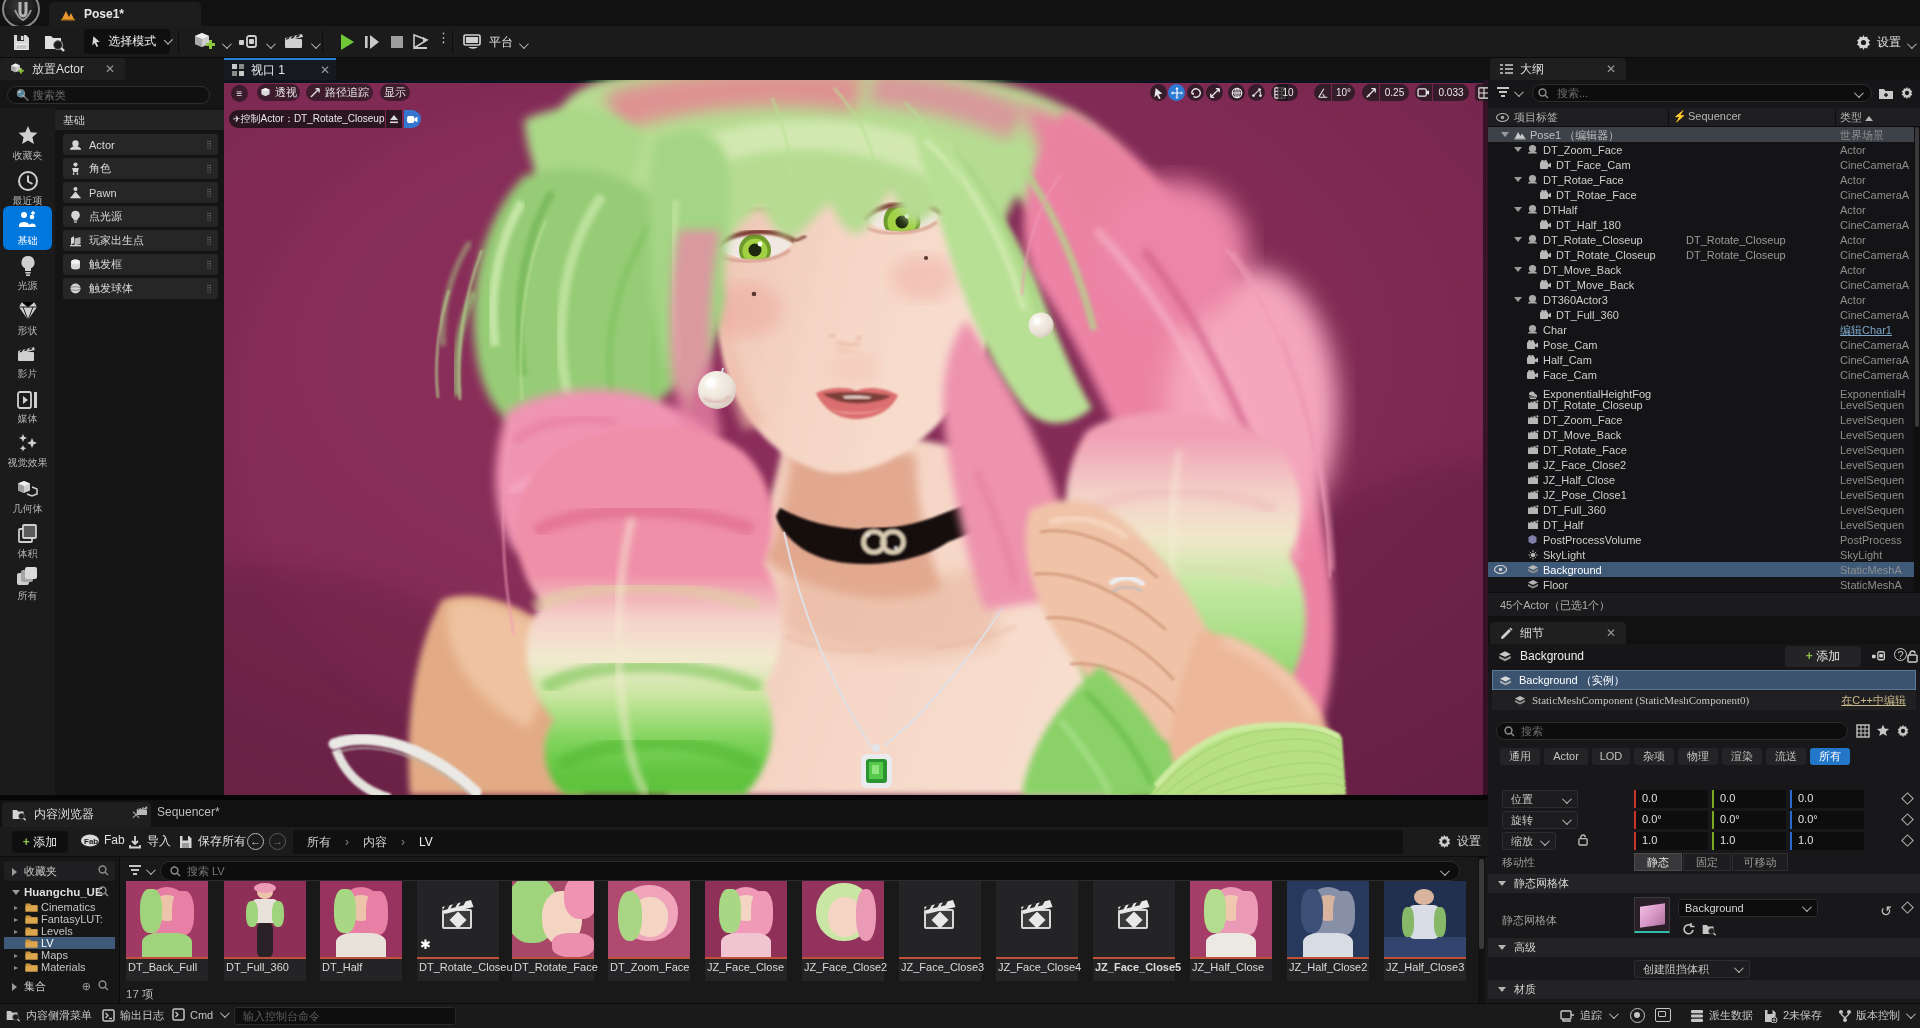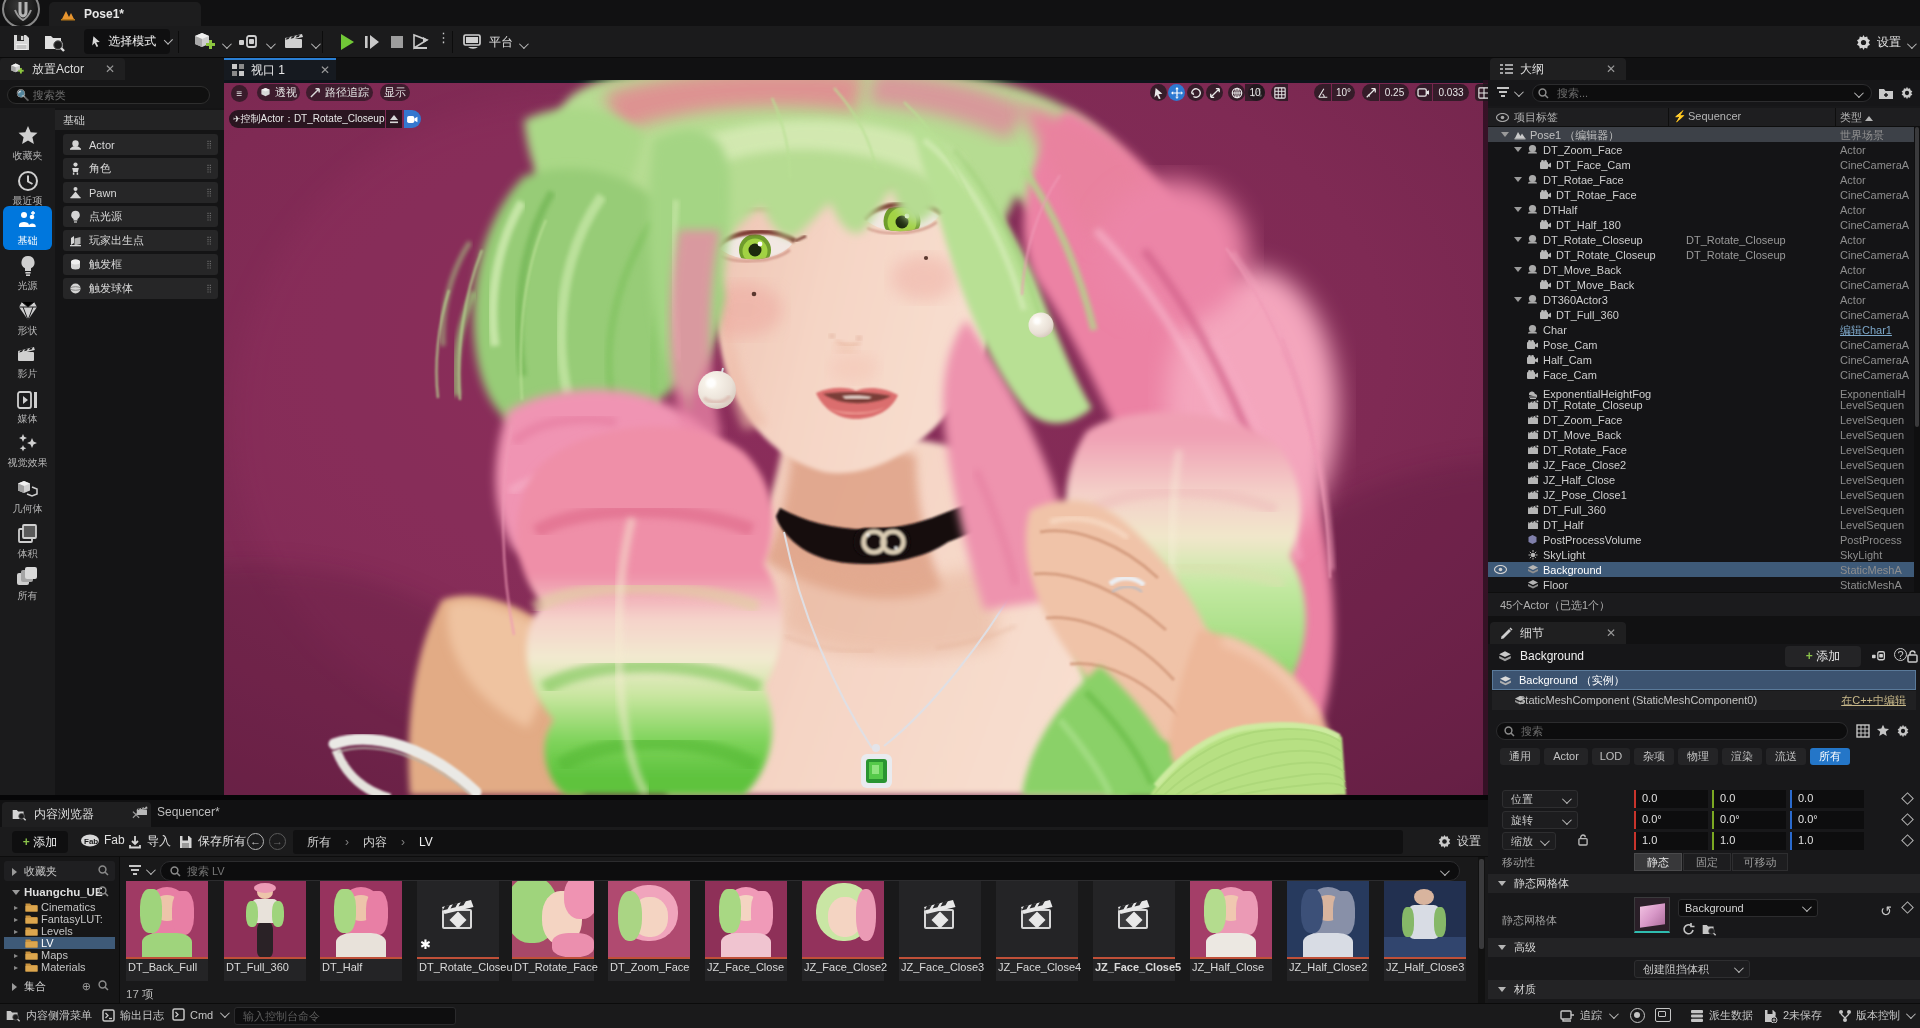--- a/index.html
+++ b/index.html
@@ -558,21 +558,21 @@
           <circle cx="11" cy="10" r="1.6" fill="#e8e8e8"></circle>
           <path d="M4 9 L9 4 M10.5 4.5 L11 8.5" stroke="#e8e8e8" stroke-width="1.2"></path>
         </svg>
       </div>
     <div class="vtool" style="left:1047px;border-radius:9px 0 0 9px;">
         <svg width="12" height="12" viewBox="0 0 14 14">
           <rect x="1" y="1" width="12" height="12" rx="1" fill="none" stroke="#e8e8e8" stroke-width="1.3"></rect>
           <path d="M1 5 h12 M1 9 h12 M5 1 v12 M9 1 v12" stroke="#e8e8e8" stroke-width="1.1"></path>
         </svg>
       </div>
-    <div class="vtool" style="left:1021px;width:20px;border-radius:0 9px 9px 0;font-size:10px;color:#e8e8e8;">10</div>
+    <div class="vtool" style="left:1054px;width:20px;border-radius:0 9px 9px 0;font-size:10px;color:#e8e8e8;">10</div>
     <div class="vtool" style="left:1090px;border-radius:9px 0 0 9px;">
         <svg width="12" height="12" viewBox="0 0 14 14">
           <path d="M2 12 L8 2 M2 12 h10 M6.5 8 a5 5 0 0 1 2 4" stroke="#e8e8e8" stroke-width="1.3" fill="none"></path>
         </svg>
       </div>
     <div class="vtool" style="left:1108px;width:23px;border-radius:0 9px 9px 0;font-size:10px;color:#e8e8e8;">10°</div>
     <div class="vtool" style="left:1138px;border-radius:9px 0 0 9px;">
         <svg width="12" height="12" viewBox="0 0 14 14">
           <path d="M2 12 L12 2 M12 2 h-4.5 M12 2 v4.5 M3.5 9 l2 2" stroke="#e8e8e8" stroke-width="1.4" fill="none"></path>
         </svg>
@@ -955,21 +955,21 @@
           <path d="M6 1 L11 3.5 L6 6 L1 3.5 Z" fill="#d9d9d9"></path>
           <path d="M1 5 L6 7.5 L11 5 L11 7 L6 9.5 L1 7 Z" fill="#b0b0b0"></path>
         </svg>
       <span style="position:absolute;left:26px;">Background （实例）</span>
     </div>
     <div style="position:absolute;left:4px;top:633px;width:424px;height:19px;background:#202022;font-size:11px;color:#c5c5c5;line-height:19px;">
       <svg style="position:absolute;left:22px;top:4px;" width="12" height="11" viewBox="0 0 12 11">
           <path d="M6 1 L11 3.5 L6 6 L1 3.5 Z" fill="#b9b9b9"></path>
           <path d="M1 5 L6 7.5 L11 5 L11 7 L6 9.5 L1 7 Z" fill="#909090"></path>
         </svg>
-      <span style="position:absolute;left:26px;">StaticMeshComponent (StaticMeshComponent0)</span>
+      <span style="position:absolute;left:40px;font-family:Liberation Serif, serif;">StaticMeshComponent (StaticMeshComponent0)</span>
       <span style="position:absolute;right:10px;color:#c8b88a;text-decoration:underline;">在C++中编辑</span>
     </div>
 
     <div style="position:absolute;left:8px;top:664px;width:352px;height:18px;background:#0d0d0e;border:1px solid #2c2c2e;border-radius:9px;font-size:11px;color:#6e6e6e;line-height:16px;padding-left:24px;">搜索</div>
     <svg style="position:absolute;left:16px;top:668px;" width="11" height="11" viewBox="0 0 11 11">
         <circle cx="4.5" cy="4.5" r="3.4" fill="none" stroke="#8a8a8a" stroke-width="1.5"></circle>
         <line x1="7" y1="7" x2="10" y2="10" stroke="#8a8a8a" stroke-width="1.5"></line>
       </svg>
     <svg style="position:absolute;left:368px;top:666px;" width="14" height="14" viewBox="0 0 14 14">
         <rect x="1" y="1" width="12" height="12" fill="none" stroke="#c5c5c5" stroke-width="1.4"></rect>

